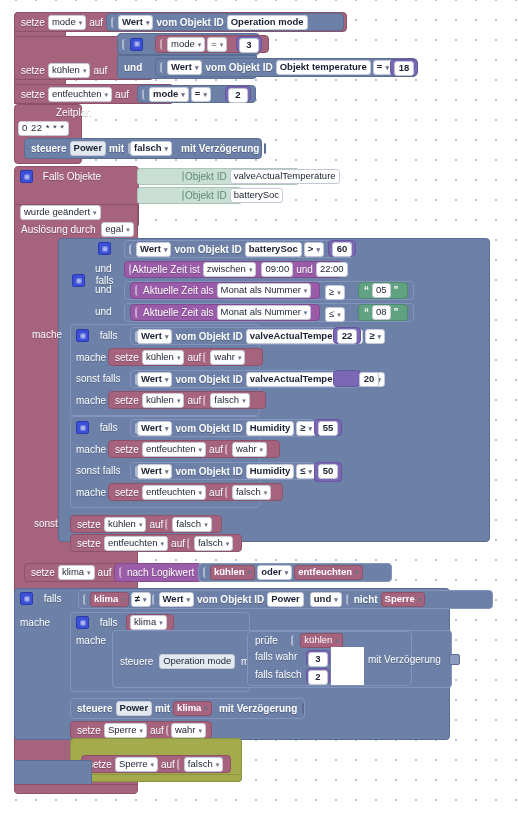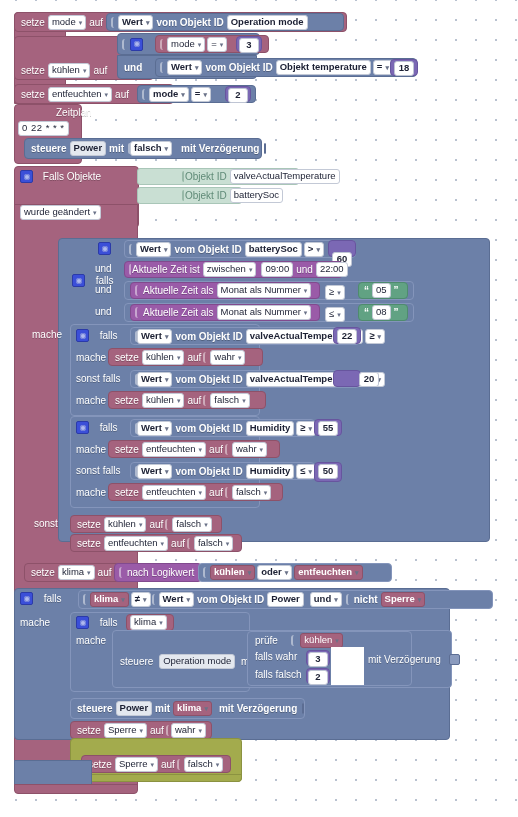--- a/index.html
+++ b/index.html
@@ -181,41 +181,45 @@
       <span class="notch" style="border-left-color:rgba(120,160,140,.6);"></span>
       <span class="lblv" style="color:#5f8a77;">Objekt ID</span>
       <span class="fld">batterySoc</span>
     </div>
   </div>
 
   <div class="abs c-var" style="left:14px;top:204px;width:124px;height:586px;border-radius:0 0 4px 4px;"></div>
   <div class="abs" style="left:19px;top:205px;">
     <span class="fld drop">wurde geändert</span>
   </div>
+  <div class="abs" style="left:19px;top:222px;">
+    <span class="lbl" style="color:#fff;">Auslösung durch</span>
+    <span class="fld drop">egal</span>
+  </div>
 
   <div class="abs c-val" style="left:58px;top:238px;width:432px;height:304px;border-radius:4px;"></div>
   <div class="abs" style="left:70px;top:274px;">
     <span class="gear"></span>
     <span class="lbl" style="color:#fff;margin-left:4px;">falls</span>
   </div>
 
   <div class="abs" style="left:96px;top:242px;">
     <span class="gear"></span>
   </div>
   <div class="abs c-val" style="left:124px;top:240px;width:232px;height:18px;border-radius:4px;border-color:#8495bb;">
     <div class="row">
       <span class="notch"></span>
       <span class="fld drop">Wert</span>
       <span class="lbl">vom Objekt ID</span>
       <span class="fld">batterySoc</span>
       <span class="fld drop">&gt;</span>
     </div>
   </div>
   <div class="abs c-num" style="left:328px;top:240px;width:28px;height:17px;border-radius:4px;text-align:center;">
-    <span class="fld num" style="margin-top:11px;">60</span>
+    <span class="fld num" style="margin-top:1px;">60</span>
   </div>
 
   <div class="abs" style="left:93px;top:262px;">
     <span class="lbl" style="color:#fff;">und</span>
   </div>
   <div class="abs c-time" style="left:124px;top:261px;width:219px;height:17px;border-radius:4px;">
     <div class="row">
       <span class="notch"></span>
       <span class="lbl">Aktuelle Zeit ist</span>
       <span class="fld drop">zwischen</span>

